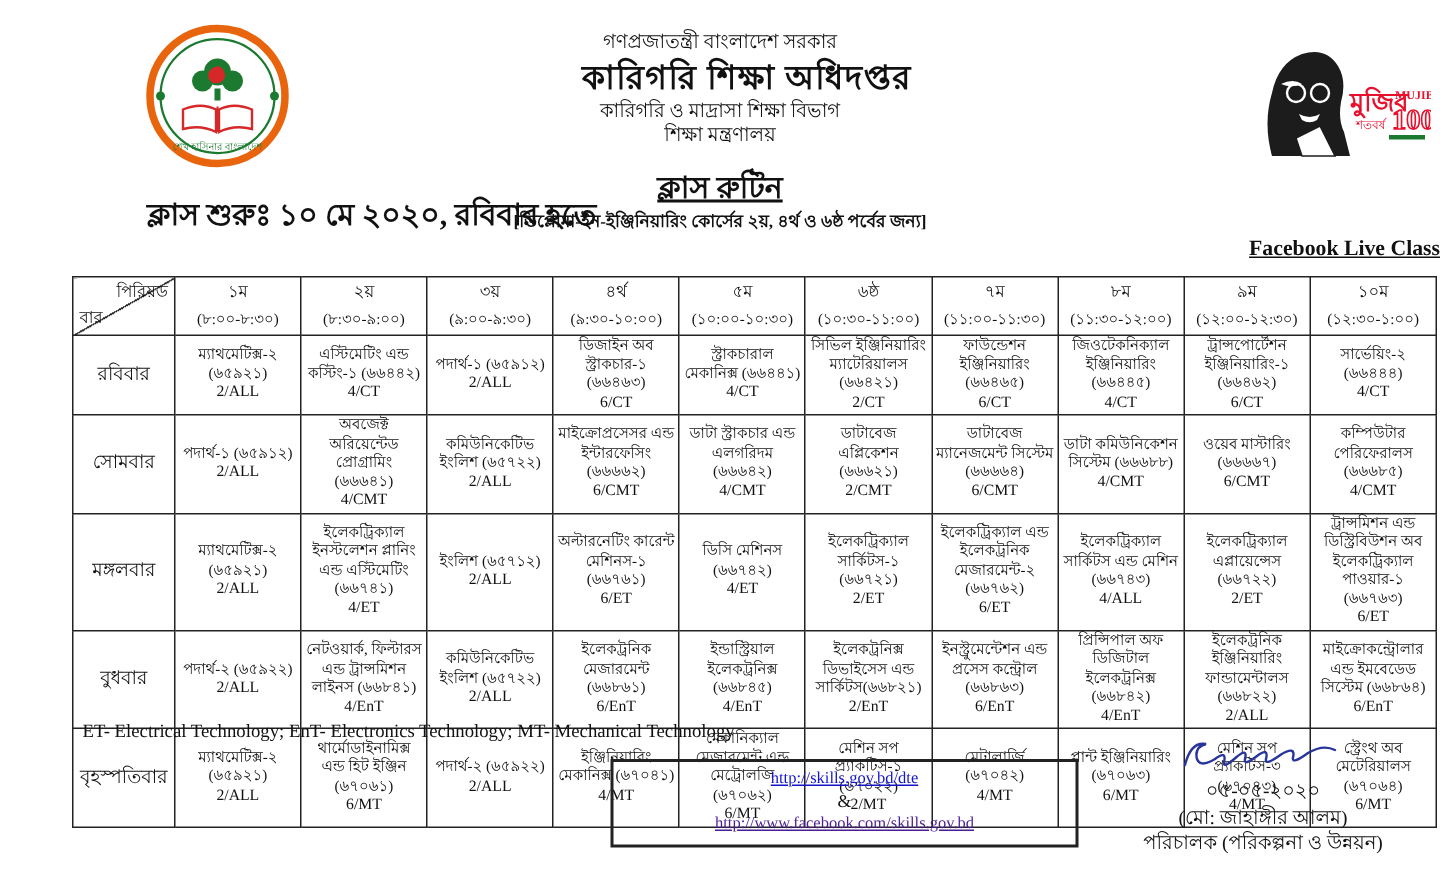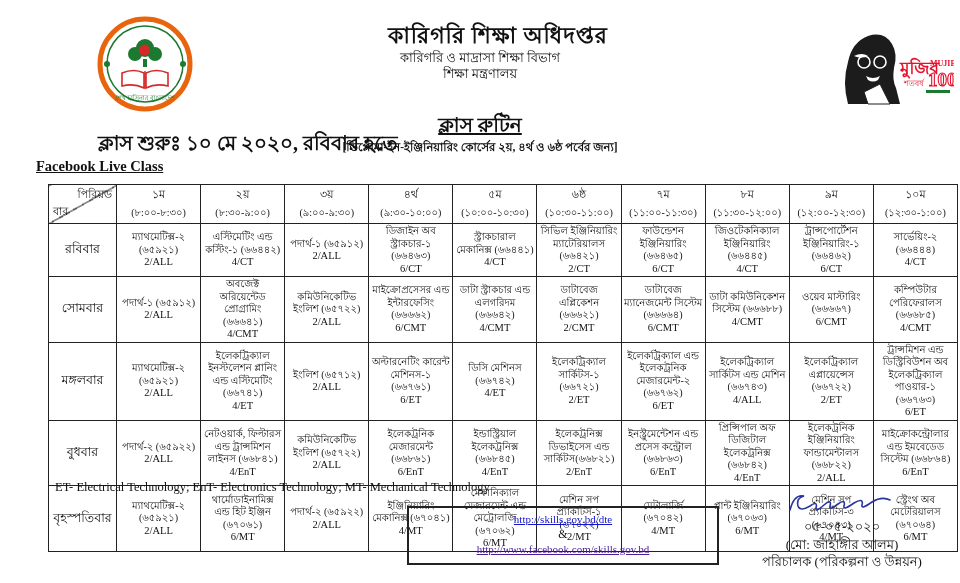--- a/index.html
+++ b/index.html
@@ -15,21 +15,21 @@
   .directorate { font-size:22px; font-weight:bold; letter-spacing:1px; margin-top:2px;margin-left:36px; }
   .division, .ministry, .address { font-size:13px; }
   .logo-left { left:97px; top:16px; width:96px; height:96px; }
   .logo-right { right:6px; top:22px; width:120px; height:88px; }
 
   
   .routine-title { left:0; right:0; top:110px; text-align:center; font-size:20px; font-weight:bold; }
   .routine-title span { text-decoration:underline; }
   .start-title { left:98px; top:128px; font-size:20px; font-weight:bold; }
   .subtitle { left:0; right:0; top:139px; text-align:center; font-size:11.5px; font-weight:bold; }
-  .fb-title { left:0; right:0; top:158px; text-align:left; font-size:14.5px; font-weight:bold;margin-left:36px; }
+  .fb-title { left:0; right:0; top:158px; text-align:right; font-size:14.5px; font-weight:bold;margin-left:36px; }
   .fb-title span { text-decoration:underline; }
 
   
   .routine-wrap { left:48px; top:184px; width:910px; }
   table { border-collapse:collapse; width:100%; table-layout:fixed; }
   th, td { border:1px solid #222; text-align:center; vertical-align:middle; padding:1px 2px; }
   col.daycol { width:68px; }
   thead th { height:32px; font-weight:normal;text-align:center; }
   .pname { font-size:11px; }
   .ptime { font-size:10px; }
@@ -78,20 +78,21 @@
     <g>
       <path d="M25 57 Q37 52 47 57 L47 72 Q37 67 25 70 Z" fill="#ffffff" stroke="#d62828" stroke-width="1.6"></path>
       <path d="M71 57 Q59 52 49 57 L49 72 Q59 67 71 70 Z" fill="#ffffff" stroke="#d62828" stroke-width="1.6"></path>
       <line x1="48" y1="55" x2="48" y2="72" stroke="#d62828" stroke-width="1.4"></line>
     </g>
     <text x="48" y="84" text-anchor="middle" font-size="6.5" fill="#1b7a2f" id="dte-caption">শেখ হাসিনার বাংলাদেশ</text>
   </svg>
 </div>
 
 <div class="abs head-center">
+  <div class="gov-line">গণপ্রজাতন্ত্রী বাংলাদেশ সরকার</div>
   <div class="directorate">কারিগরি শিক্ষা অধিদপ্তর</div>
   <div class="division">কারিগরি ও মাদ্রাসা শিক্ষা বিভাগ</div>
   <div class="ministry">শিক্ষা মন্ত্রণালয়</div>
 </div>
 
 <div class="abs logo-right">
   <svg width="120" height="88" viewBox="0 0 120 88">
     <path d="M14 82 Q8 60 14 40 Q18 20 34 14 Q50 9 58 22 Q64 32 60 46 Q58 58 62 66 L66 82 Z" fill="#1c1c1c"></path>
     <path d="M20 34 q8 -4 14 0 q-7 3 -14 0 Z" fill="#ffffff"></path>
     <circle cx="30" cy="40" r="6" fill="none" stroke="#ffffff" stroke-width="1.6"></circle>

